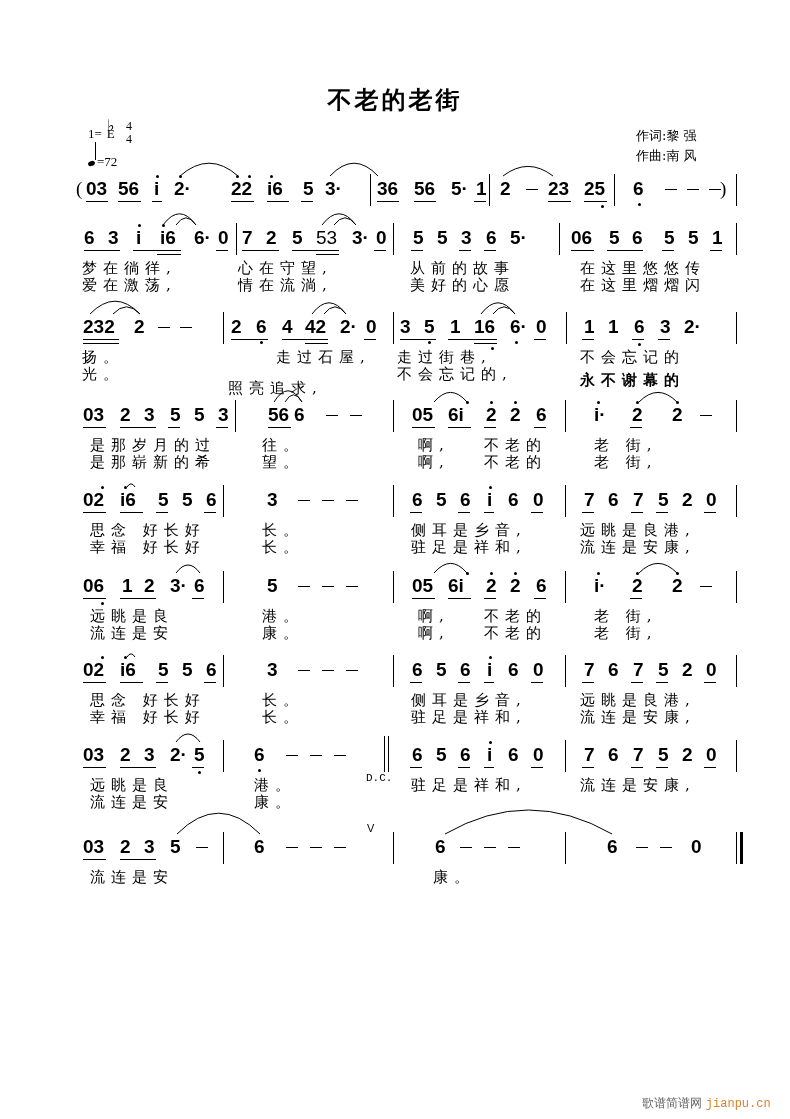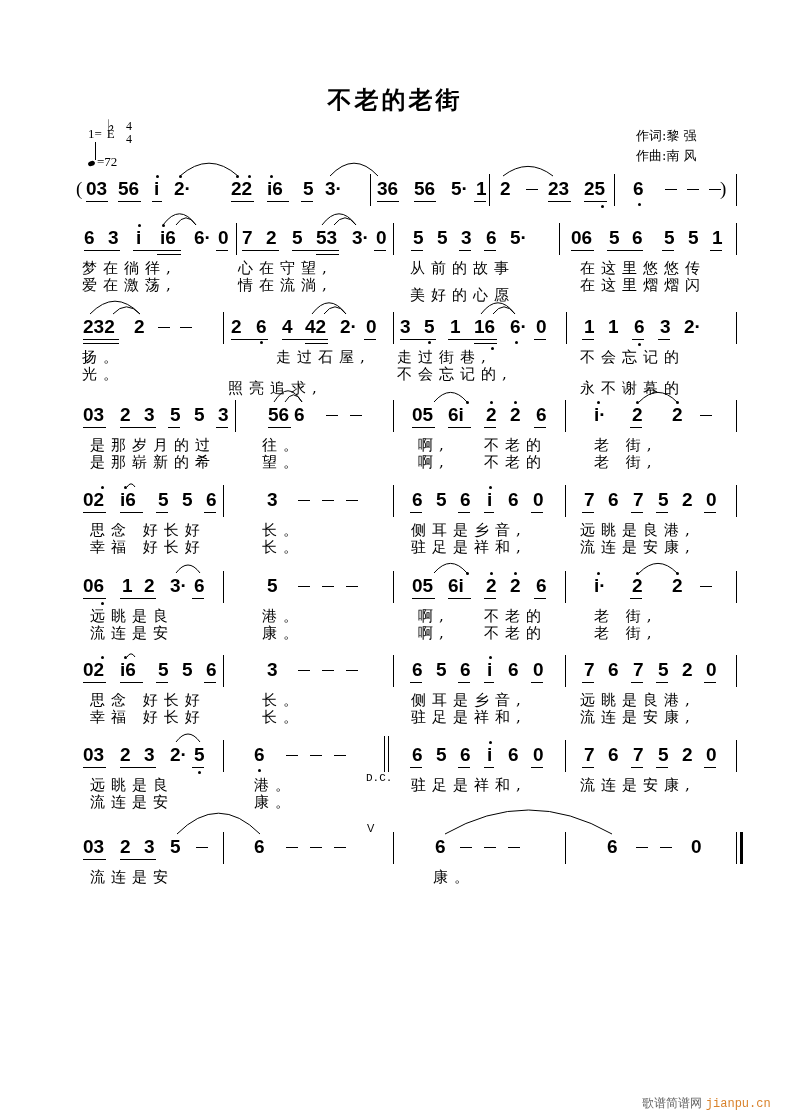--- a/index.html
+++ b/index.html
@@ -102,21 +102,21 @@
     <div class="ul1" style="left: 157px; width: 24px; top: 254px;"></div>
     <div class="dot" style="left: 162px; top: 224px;"></div>
     <div class="tok" style="left: 194px; top: 227px; font-weight: bold;">6·</div>
     <div class="tok" style="left: 218px; top: 227px; font-weight: bold;">0</div>
     <div class="ul1" style="left: 216px; width: 12px; top: 250px;"></div>
     <div class="tok" style="left: 242px; top: 227px; font-weight: bold;">7</div>
     <div class="ul1" style="left: 242px; width: 37px; top: 250px;"></div>
     <div class="tok" style="left: 266px; top: 227px; font-weight: bold;">2</div>
     <div class="tok" style="left: 292px; top: 227px; font-weight: bold;">5</div>
     <div class="ul1" style="left: 292px; width: 46px; top: 250px;"></div>
-    <div class="tok" style="left: 316px; top: 227px; font-weight: bold;">53</div>
+    <div class="tok" style="left: 316px; top: 227px; font-weight: normal;">53</div>
     <div class="ul1" style="left: 316px; width: 23px; top: 250px;"></div>
     <div class="ul1" style="left: 316px; width: 23px; top: 254px;"></div>
     <div class="tok" style="left: 352px; top: 227px; font-weight: bold;">3·</div>
     <div class="tok" style="left: 376px; top: 227px; font-weight: bold;">0</div>
     <div class="ul1" style="left: 374px; width: 12px; top: 250px;"></div>
     <div class="tok" style="left: 413px; top: 227px; font-weight: bold;">5</div>
     <div class="ul1" style="left: 411px; width: 12px; top: 250px;"></div>
     <div class="tok" style="left: 437px; top: 227px; font-weight: bold;">5</div>
     <div class="tok" style="left: 461px; top: 227px; font-weight: bold;">3</div>
     <div class="ul1" style="left: 459px; width: 12px; top: 250px;"></div>
@@ -132,21 +132,21 @@
     <div class="ul1" style="left: 662px; width: 12px; top: 250px;"></div>
     <div class="tok" style="left: 688px; top: 227px; font-weight: bold;">5</div>
     <div class="tok" style="left: 712px; top: 227px; font-weight: bold;">1</div>
     <div class="ul1" style="left: 710px; width: 12px; top: 250px;"></div>
     <div class="lyr" style="left: 82px; top: 260px;">梦在徜徉,</div>
     <div class="lyr" style="left: 238px; top: 260px;">心在守望,</div>
     <div class="lyr" style="left: 410px; top: 260px;">从前的故事</div>
     <div class="lyr" style="left: 580px; top: 260px;">在这里悠悠传</div>
     <div class="lyr" style="left: 82px; top: 277px;">爱在激荡,</div>
     <div class="lyr" style="left: 238px; top: 277px;">情在流淌,</div>
-    <div class="lyr" style="left: 410px; top: 287px;">美好的心愿</div>
+    <div class="lyr" style="left: 410px; top: 277px;">美好的心愿</div>
     <div class="lyr" style="left: 580px; top: 277px;">在这里熠熠闪</div>
     <div class="bar" style="left: 223px; top: 312px; height: 32px;"></div>
     <div class="bar" style="left: 393px; top: 312px; height: 32px;"></div>
     <div class="bar" style="left: 566px; top: 312px; height: 32px;"></div>
     <div class="bar" style="left: 736px; top: 312px; height: 32px;"></div>
     <div class="tok" style="left: 83px; top: 316px; font-weight: bold;">232</div>
     <div class="ul1" style="left: 83px; width: 36px; top: 339px;"></div>
     <div class="ul1" style="left: 83px; width: 36px; top: 343px;"></div>
     <div class="tok" style="left: 134px; top: 316px; font-weight: bold;">2</div>
     <div class="tok" style="left: 231px; top: 316px; font-weight: bold;">2</div>
@@ -186,21 +186,21 @@
     <div class="tok" style="left: 684px; top: 316px; font-weight: bold;">2·</div>
     <div class="dash" style="left: 158px; top: 327px;"></div>
     <div class="dash" style="left: 180px; top: 327px;"></div>
     <div class="lyr" style="left: 82px; top: 349px;">扬。</div>
     <div class="lyr" style="left: 228px; top: 349px; margin-left: 48px;">走过石屋,</div>
     <div class="lyr" style="left: 397px; top: 349px;">走过街巷,</div>
     <div class="lyr" style="left: 580px; top: 349px;">不会忘记的</div>
     <div class="lyr" style="left: 82px; top: 366px;">光。</div>
     <div class="lyr" style="left: 228px; top: 380px; text-align: right;">照亮追求,</div>
     <div class="lyr" style="left: 397px; top: 366px;">不会忘记的,</div>
-    <div class="lyr" style="left: 580px; top: 380px;">永不谢幕的</div>
+    <div class="lyr" style="left: 580px; top: 372px; font-weight: bold;">永不谢幕的</div>
     <div class="bar" style="left: 235px; top: 400px; height: 32px;"></div>
     <div class="bar" style="left: 393px; top: 400px; height: 32px;"></div>
     <div class="bar" style="left: 565px; top: 400px; height: 32px;"></div>
     <div class="bar" style="left: 736px; top: 400px; height: 32px;"></div>
     <div class="tok" style="left: 83px; top: 404px; font-weight: bold;">03</div>
     <div class="ul1" style="left: 83px; width: 23px; top: 427px;"></div>
     <div class="tok" style="left: 120px; top: 404px; font-weight: bold;">2</div>
     <div class="ul1" style="left: 120px; width: 36px; top: 427px;"></div>
     <div class="tok" style="left: 144px; top: 404px; font-weight: bold;">3</div>
     <div class="tok" style="left: 170px; top: 404px; font-weight: bold;">5</div>

